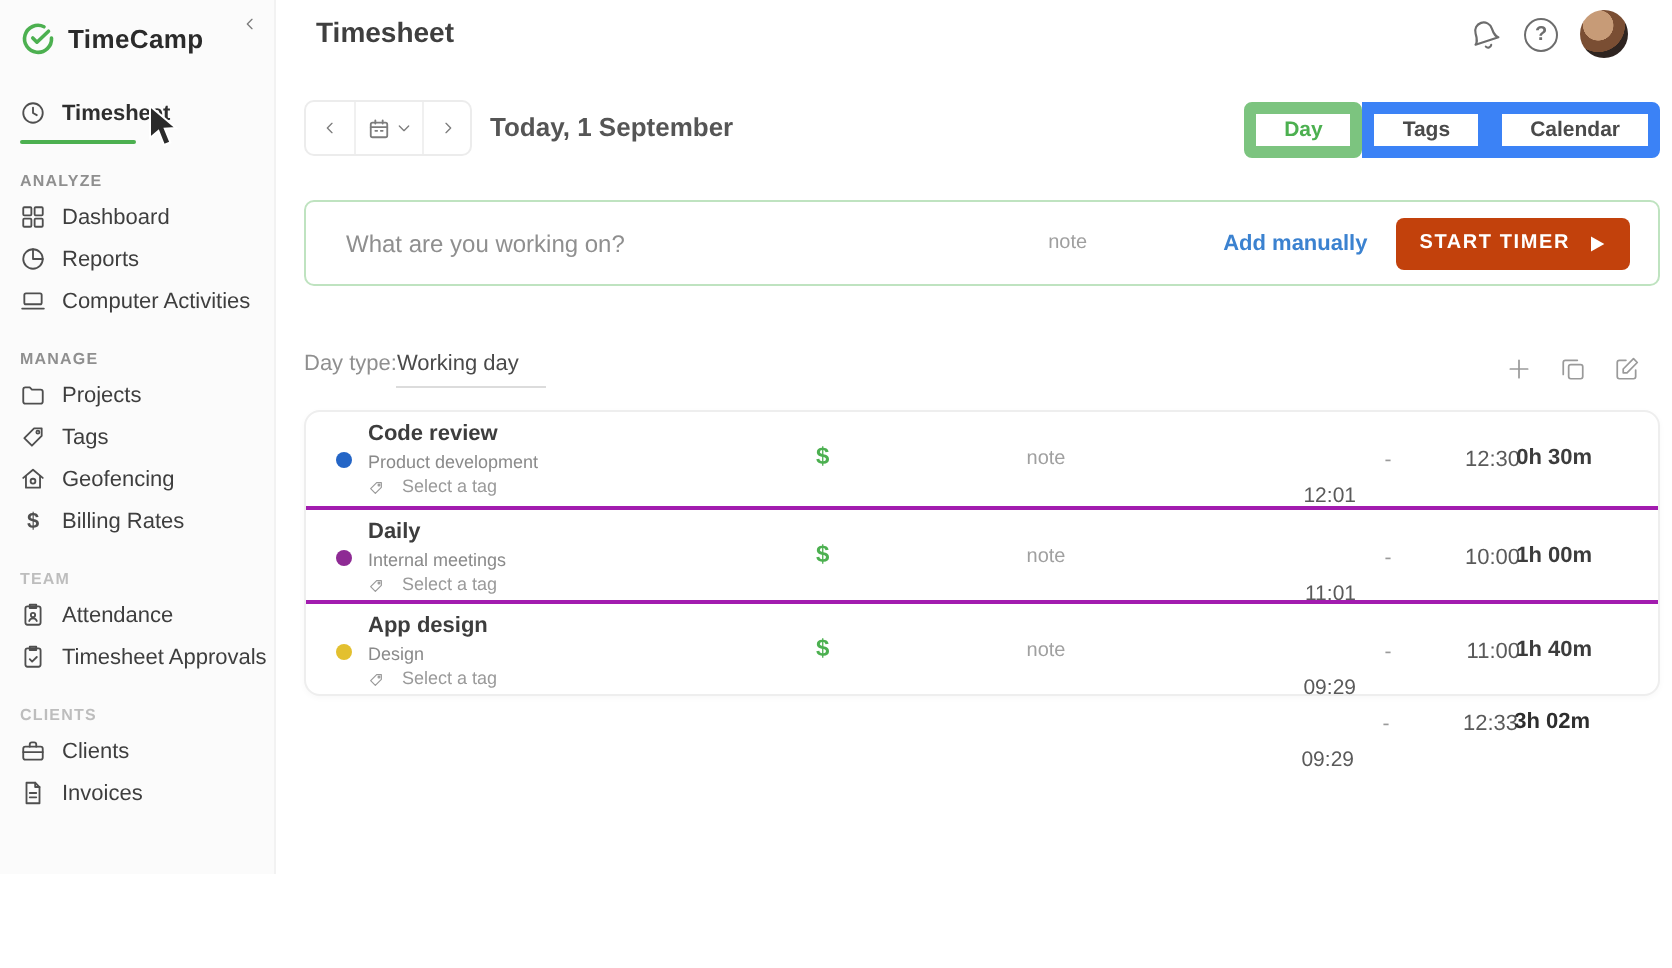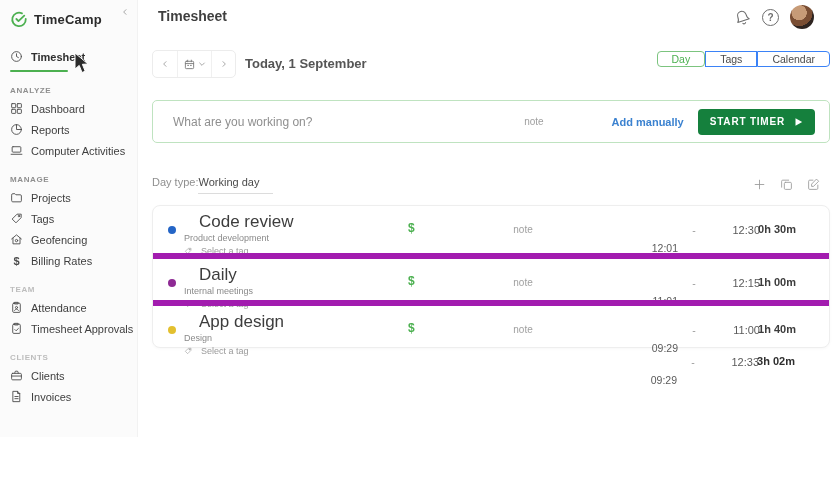--- a/index.html
+++ b/index.html
@@ -43,56 +43,56 @@
   .date-group { position: absolute; left: 14px; top: 50px; height: 28px; display: flex;
                 border: 1px solid #ececec; border-radius: 5px; background: #fff; overflow: hidden; }
   .date-seg { display: flex; align-items: center; justify-content: center; cursor: pointer; color: #7c7c7c; }
   .date-seg + .date-seg { border-left: 1px solid #f0f0f0; }
   .seg-prev, .seg-next { width: 24px; }
   .seg-cal { width: 34px; gap: 3px; }
   .chev { width: 8px; height: 8px; stroke: #7c7c7c; stroke-width: 2; fill: none; stroke-linecap: round; stroke-linejoin: round; }
   .date-label { position: absolute; left: 107px; top: 56px; font-size: 13px; font-weight: bold; color: #555; }
 
   .view-tabs { position: absolute; right: 6px; top: 51px; display: flex; }
-  .tab { height: 16px; padding: 0 14px; display: flex; align-items: center; font-size: 10.5px; font-weight: normal;
-         border: 1px solid #3b82f6; background: #fff; color: #4a4a4a; cursor: pointer; }
+  .tab { height: 28px; padding: 0 14px; display: flex; align-items: center; font-size: 10.5px; font-weight: bold;
+         border: 6px solid #3b82f6; background: #fff; color: #4a4a4a; cursor: pointer; }
   .tab:first-child { border-radius: 4px 0 0 4px; }
   .tab:last-child { border-radius: 0 4px 4px 0; }
   .tab.active { border-color: #7cc47f; color: #4cb050; border-radius: 4px; position: relative; z-index: 2; }
 
   
   .timer-bar { position: absolute; left: 14px; top: 100px; width: 678px; height: 43px;
                border: 1px solid #bfe3c0; border-radius: 5px; background: #fff;
                display: flex; align-items: center; }
   .task-input { border: none; outline: none; flex: 1; font-size: 12px; color: #3c3c3c;
                 padding: 0 0 0 20px; font-family: "Liberation Sans", sans-serif; background: transparent; }
   .task-input::placeholder { color: #8f8f8f; }
   .timer-note { font-size: 10px; color: #9f9f9f; margin-right: 68px; cursor: pointer; }
   .add-manually { font-size: 11px; font-weight: bold; color: #3b82d0; margin-right: 14px; cursor: pointer; white-space: nowrap; }
-  .start-btn { background: #15803d; border: none; border-radius: 4px; height: 26px; padding: 0 12px;
+  .start-btn { background: #c2410c; border: none; border-radius: 4px; height: 26px; padding: 0 12px;
                margin-right: 14px; color: #fff; font-size: 10px; font-weight: bold; letter-spacing: .8px;
                display: flex; align-items: center; gap: 8px; cursor: pointer; font-family: "Liberation Sans", sans-serif; }
 
   
   .daytype-row { position: absolute; left: 14px; top: 176px; display: flex; align-items: baseline; }
   .daytype-label { font-size: 11px; color: #8f8f8f; }
   .daytype-value { font-size: 11px; color: #4a4a4a; border-bottom: 1px solid #dcdcdc; padding: 0 14px 5px 0; cursor: pointer; }
   .daytype-actions { position: absolute; right: 16px; top: 178px; display: flex; gap: 14px; }
   .act-ic { width: 13px; height: 13px; stroke: #9a9a9a; stroke-width: 1.6; fill: none;
             stroke-linecap: round; stroke-linejoin: round; cursor: pointer; }
 
   
   .entries-card { position: absolute; left: 14px; top: 205px; width: 678px;
                   border: 1px solid #eeeeee; border-radius: 8px; background: #fff;
                   box-shadow: 0 1px 3px rgba(0,0,0,.03); }
   .entry-row { position: relative; height: 47px; }
-  .entry-row + .entry-row { border-top: 6px solid #a21caf; }
+  .entry-row + .entry-row { border-top: 2px solid #a21caf; }
   .dot { position: absolute; left: 15px; top: 20px; width: 8px; height: 8px; border-radius: 50%; cursor: pointer; }
   .etext { position: absolute; left: 31px; top: 5px; line-height: 1.25; }
-  .etitle { font-size: 17px; font-weight: normal; color: #3d3d3d; cursor: text; margin-left: 15px; }
+  .etitle { font-size: 11px; font-weight: bold; color: #3d3d3d; cursor: text; }
   .eproject { font-size: 9px; color: #8a8a8a; margin-top: 1px; }
   .etag { font-size: 9px; color: #9a9a9a; display: flex; align-items: center; gap: 9px; margin-top: 1px; cursor: pointer; }
   .tag-ic { width: 8px; height: 8px; stroke: #9a9a9a; stroke-width: 1.8; fill: none; stroke-linecap: round; stroke-linejoin: round; }
   .bill { position: absolute; left: 255px; top: 15px; font-size: 12px; font-weight: bold; color: #4cb050; cursor: pointer; }
   .enote { position: absolute; left: 345px; top: 18px; width: 50px; text-align: center;
            font-size: 10px; color: #a0a0a0; cursor: pointer; }
   .tstart { position: absolute; left: 465px; top: 18px; width: 60px; text-align: right; font-size: 10.5px; color: #5a5a5a; cursor: text; margin-top: 18px; }
   .tdash  { position: absolute; left: 531px; top: 18px; width: 20px; text-align: center; font-size: 10.5px; color: #9a9a9a; }
   .tend   { position: absolute; left: 571px; top: 18px; width: 36px; text-align: right; font-size: 11px; color: #5a5a5a; cursor: text; }
   .tdur   { position: absolute; left: 583px; top: 17px; width: 60px; text-align: right; font-size: 11px; font-weight: bold; color: #3c3c3c; }
@@ -324,21 +324,21 @@
               <path d="M20 4h-7l-9 9 7 7 9-9z"></path>
               <circle cx="16.5" cy="7.5" r="1.4"></circle>
             </svg>
           <span>Select a tag</span>
         </div>
       </div>
       <span class="bill">$</span>
       <span class="enote">note</span>
       <span class="tstart">11:01</span>
       <span class="tdash">-</span>
-      <span class="tend">12:15</span>
+      <span class="tend">10:00</span>
       <span class="tdur">1h 00m</span>
     </div>
 
     <div class="entry-row">
       <span class="dot" style="background:#e3c02f"></span>
       <div class="etext">
         <div class="etitle">App design</div>
         <div class="eproject">Design</div>
         <div class="etag">
           <svg class="tag-ic" viewBox="0 0 24 24">

